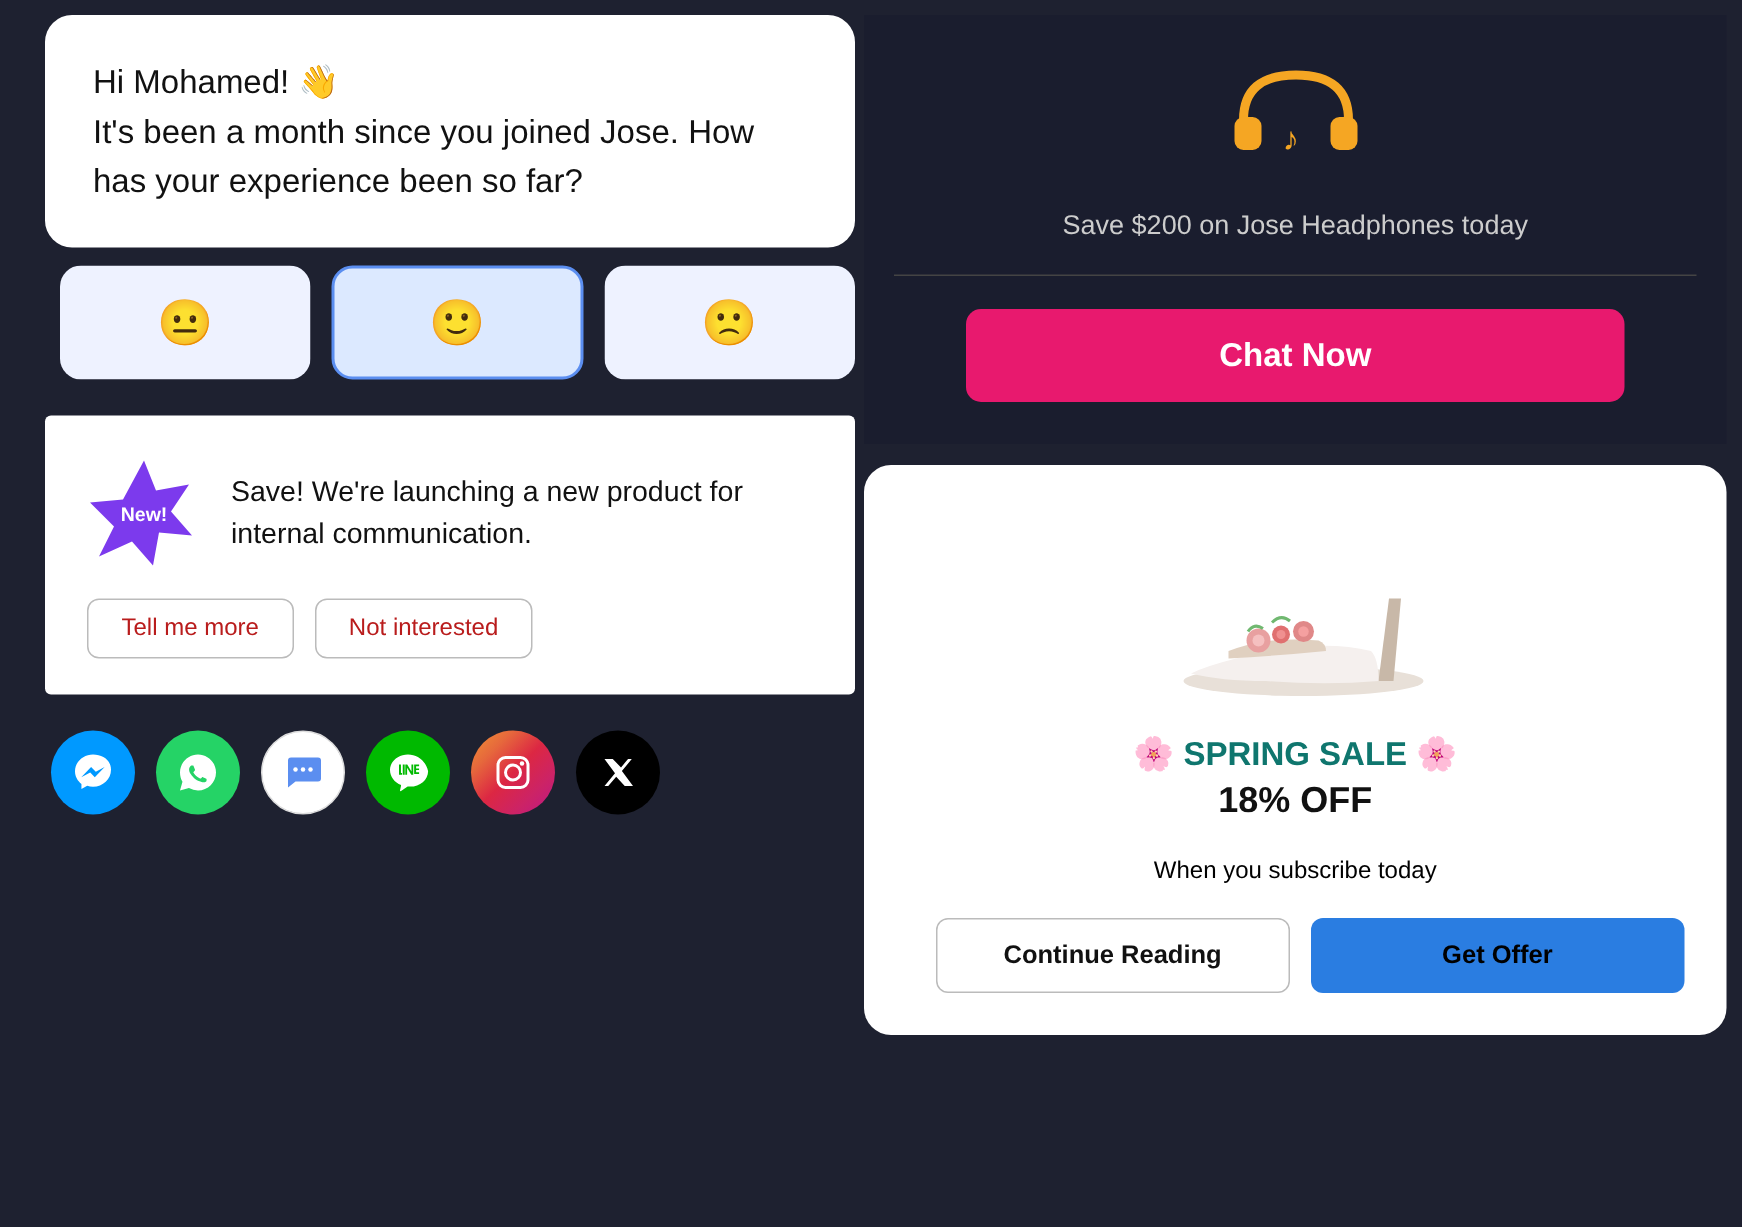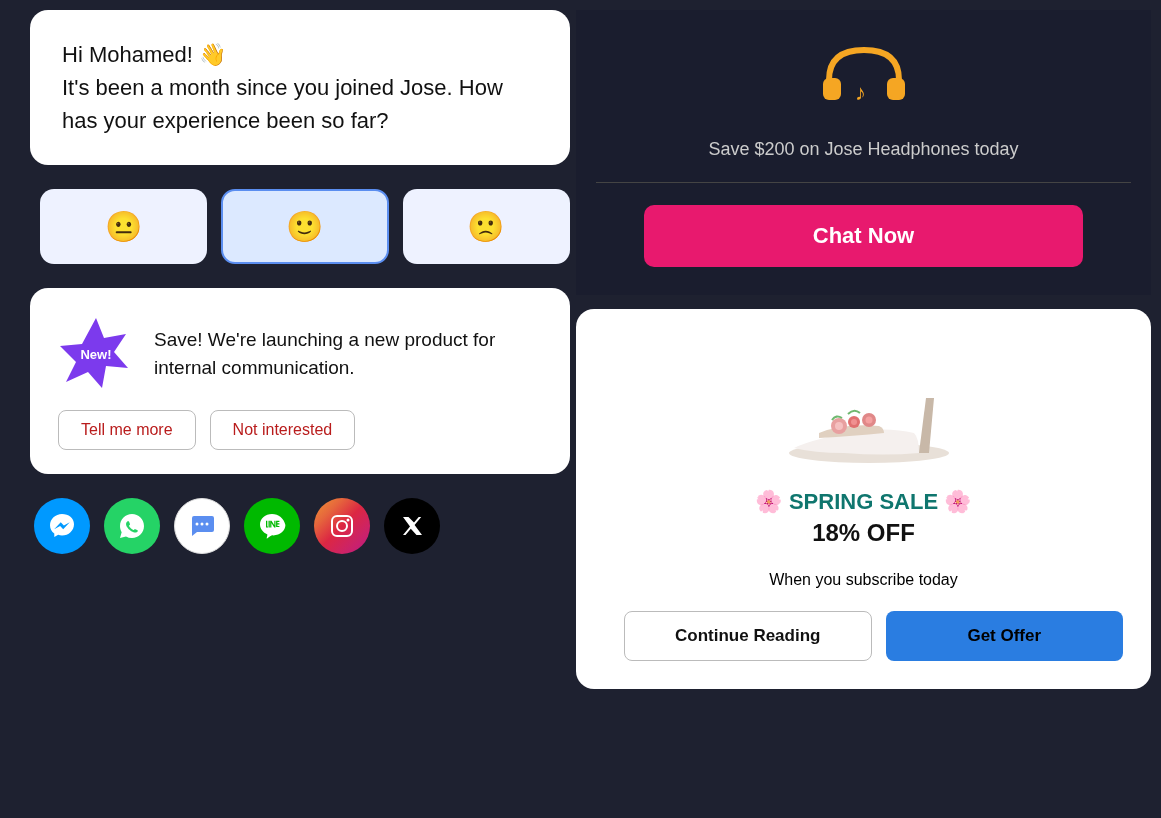--- a/index.html
+++ b/index.html
@@ -18,21 +18,21 @@
       left: 30px;
       top: 10px;
       width: 540px;
     }
 
     
     .chat-card {
       background: #ffffff;
       border-radius: 18px;
       padding: 28px 32px;
-      margin-bottom: 24px;
+      margin-bottom: 12px;
     }
     .chat-card p {
       font-size: 22px;
       line-height: 1.5;
       color: #111;
     }
 
     
     .emoji-row {
       display: flex;
@@ -51,21 +51,21 @@
       cursor: pointer;
     }
     .emoji-btn.selected {
       border-color: #5b8ef0;
       background: #dce9ff;
     }
 
     
     .announce-card {
       background: #ffffff;
-      border-radius: 18px;
+      border-radius: 4px;
       padding: 28px 28px 24px;
       margin-bottom: 24px;
       display: flex;
       flex-direction: column;
       gap: 18px;
     }
     .announce-top {
       display: flex;
       align-items: center;
       gap: 20px;
@@ -214,21 +214,21 @@
     }
     .spring-btns {
       display: flex;
       gap: 14px;
       justify-content: center;
     }
     .btn-continue {
       background: #fff;
       border: 1.5px solid #bbb;
       border-radius: 8px;
-      padding: 14px 32px;
+      padding: 14px 20px;
       font-size: 17px;
       font-weight: 600;
       color: #111;
       cursor: pointer;
       flex: 1;
       margin-left: 20px;
     }
     .btn-offer {
       background: #2a7de1;
       border: none;

